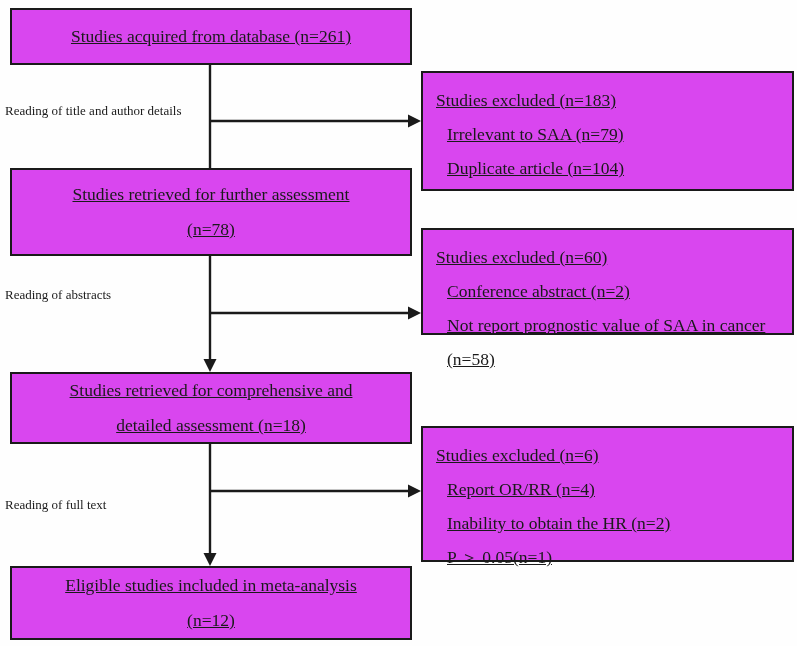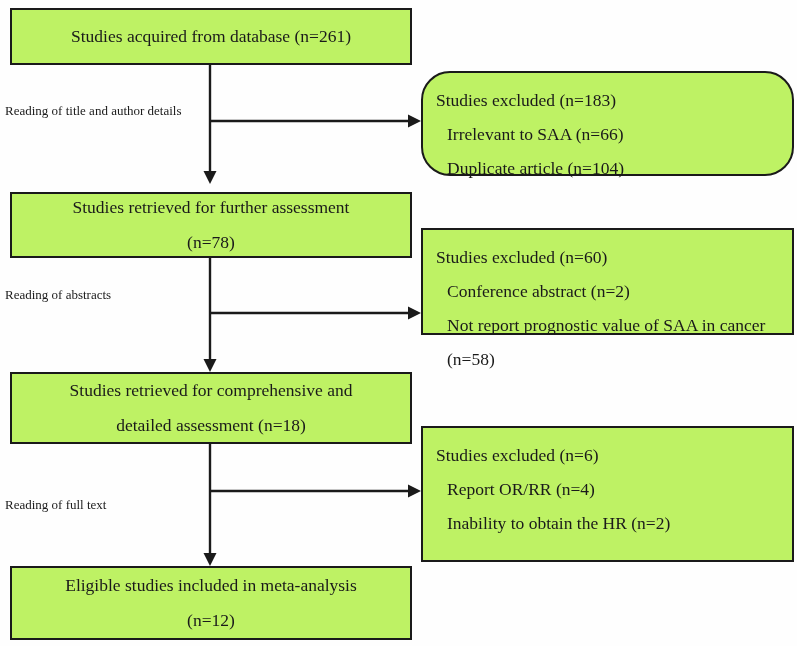--- a/index.html
+++ b/index.html
@@ -17,23 +17,24 @@
   }
   .connectors {
     position: absolute;
     left: 0; top: 0;
     width: 797px; height: 646px;
     pointer-events: none;
   }
   .node {
     position: absolute;
     border: 2px solid #1a1a1a;
-    background: #bef264;
+    background: #d946ef;
     font-size: 17.5px;
     line-height: 34px;
+    text-decoration: underline;
   }
   .main-box {
     left: 10px;
     width: 402px;
     display: flex;
     flex-direction: column;
     justify-content: center;
     align-items: center;
     text-align: center;
     line-height: 35px;
@@ -45,24 +46,24 @@
   }
   .side-box .side-title { display: block; }
   .side-box .side-item { display: block; padding-left: 11px; }
   .stage-label {
     position: absolute;
     font-size: 13px;
     line-height: 22px;
     background: transparent;
   }
   #box-1 { top: 8px;   height: 57px; }
-  #box-2 { top: 192px; height: 66px; align-items: center; }
+  #box-2 { top: 168px; height: 88px; align-items: center; }
   #box-3 { top: 372px; height: 72px; }
   #box-4 { top: 566px; height: 74px; }
-  #side-1 { top: 71px;  height: 105px; border-radius: 29px; }
+  #side-1 { top: 71px;  height: 120px; }
   #side-2 { top: 228px; height: 107px; }
   #side-3 { top: 426px; height: 136px; }
   #label-1 { left: 5px; top: 100px; width: 178px; }
   #label-2 { left: 5px; top: 284px; width: 260px; }
   #label-3 { left: 5px; top: 494px; width: 260px; }
 </style>
 </head>
 <body>
 
 <div class="canvas">
@@ -104,33 +105,34 @@
     <span>detailed assessment (n=18)</span>
   </div>
 
   <div class="node main-box" id="box-4">
     <span>Eligible studies included in meta-analysis</span>
     <span>(n=12)</span>
   </div>
 
   <div class="node side-box" id="side-1">
     <span class="side-title">Studies excluded (n=183)</span>
-    <span class="side-item">Irrelevant to SAA (n=66)</span>
+    <span class="side-item">Irrelevant to SAA (n=79)</span>
     <span class="side-item">Duplicate article (n=104)</span>
   </div>
 
   <div class="node side-box" id="side-2">
     <span class="side-title">Studies excluded (n=60)</span>
     <span class="side-item">Conference abstract (n=2)</span>
     <span class="side-item">Not report prognostic value of SAA in cancer (n=58)</span>
   </div>
 
   <div class="node side-box" id="side-3">
     <span class="side-title">Studies excluded (n=6)</span>
     <span class="side-item">Report OR/RR (n=4)</span>
     <span class="side-item">Inability to obtain the HR (n=2)</span>
+    <span class="side-item">P ＞ 0.05(n=1)</span>
   </div>
 
   <div class="stage-label" id="label-1">Reading of title and author details</div>
   <div class="stage-label" id="label-3">Reading of full text</div>
   <div class="stage-label" id="label-2">Reading of abstracts</div>
 
 </div>
 
 </body></html>

